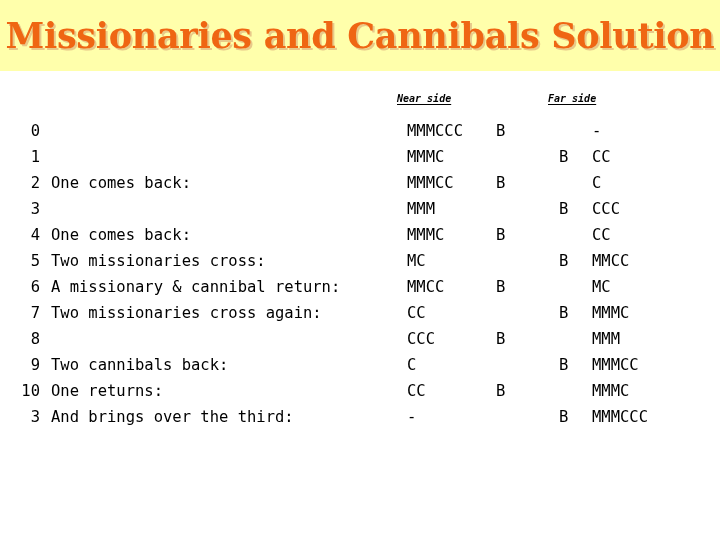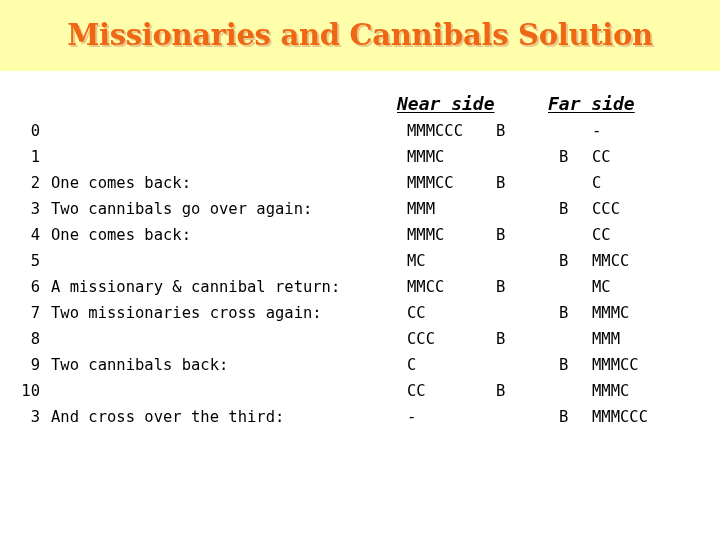--- a/index.html
+++ b/index.html
@@ -28,21 +28,21 @@
     position: absolute;
     left: 0;
     top: 0;
     width: 720px;
     height: 71px;
     display: flex;
     align-items: center;
     justify-content: center;
     font-family: "DejaVu Serif", "Liberation Serif", serif;
     font-weight: bold;
-    font-size: 29px;
+    font-size: 35px;
     line-height: 1;
     letter-spacing: -0.3px;
     color: #ef6613;
     text-shadow: 2px 2px 0 #e8c98a;
     white-space: nowrap;
     -webkit-font-smoothing: none;
   }
 
   
   #solution-table {
@@ -60,21 +60,21 @@
     left: 0;
     top: 22px;
     width: 720px;
     height: 22px;
   }
   .col-header {
     position: absolute;
     top: 0;
     font-weight: bold;
     font-style: italic;
-    font-size: 18px;
+    font-size: 10px;
     text-decoration: underline;
     text-underline-offset: 2px;
     white-space: nowrap;
   }
   #header-near-side { left: 397px; }
   #header-far-side  { left: 548px; }
 
   .rows {
     position: absolute;
     left: 0;
@@ -136,36 +136,36 @@
       <div class="table-row">
         <span class="cell-step">2</span>
         <span class="cell-desc">One comes back:</span>
         <span class="cell-near">MMMCC</span>
         <span class="cell-boat-near">B</span>
         <span class="cell-boat-far"></span>
         <span class="cell-far">C</span>
       </div>
       <div class="table-row">
         <span class="cell-step">3</span>
-        <span class="cell-desc">Two cannibals go over again:</span>
         <span class="cell-near">MMM</span>
         <span class="cell-boat-near"></span>
         <span class="cell-boat-far">B</span>
         <span class="cell-far">CCC</span>
       </div>
       <div class="table-row">
         <span class="cell-step">4</span>
         <span class="cell-desc">One comes back:</span>
         <span class="cell-near">MMMC</span>
         <span class="cell-boat-near">B</span>
         <span class="cell-boat-far"></span>
         <span class="cell-far">CC</span>
       </div>
       <div class="table-row">
         <span class="cell-step">5</span>
+        <span class="cell-desc">Two missionaries cross:</span>
         <span class="cell-near">MC</span>
         <span class="cell-boat-near"></span>
         <span class="cell-boat-far">B</span>
         <span class="cell-far">MMCC</span>
       </div>
       <div class="table-row">
         <span class="cell-step">6</span>
         <span class="cell-desc">A missionary &amp; cannibal return:</span>
         <span class="cell-near">MMCC</span>
         <span class="cell-boat-near">B</span>
@@ -190,28 +190,29 @@
       <div class="table-row">
         <span class="cell-step">9</span>
         <span class="cell-desc">Two cannibals back:</span>
         <span class="cell-near">C</span>
         <span class="cell-boat-near"></span>
         <span class="cell-boat-far">B</span>
         <span class="cell-far">MMMCC</span>
       </div>
       <div class="table-row">
         <span class="cell-step">10</span>
+        <span class="cell-desc">One returns:</span>
         <span class="cell-near">CC</span>
         <span class="cell-boat-near">B</span>
         <span class="cell-boat-far"></span>
         <span class="cell-far">MMMC</span>
       </div>
       <div class="table-row">
         <span class="cell-step">3</span>
-        <span class="cell-desc">And cross over the third:</span>
+        <span class="cell-desc">And brings over the third:</span>
         <span class="cell-near">-</span>
         <span class="cell-boat-near"></span>
         <span class="cell-boat-far">B</span>
         <span class="cell-far">MMMCCC</span>
       </div>
     </div>
 
 </div>
 
 </body></html>

